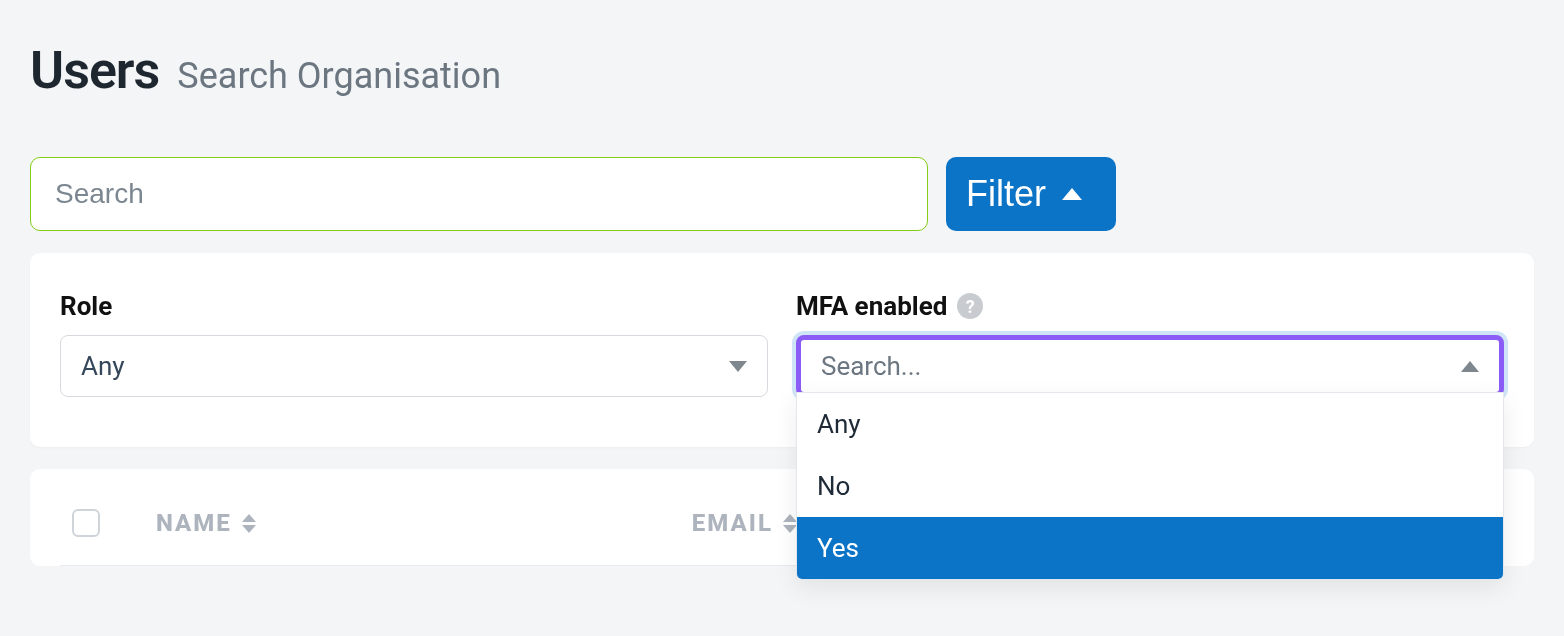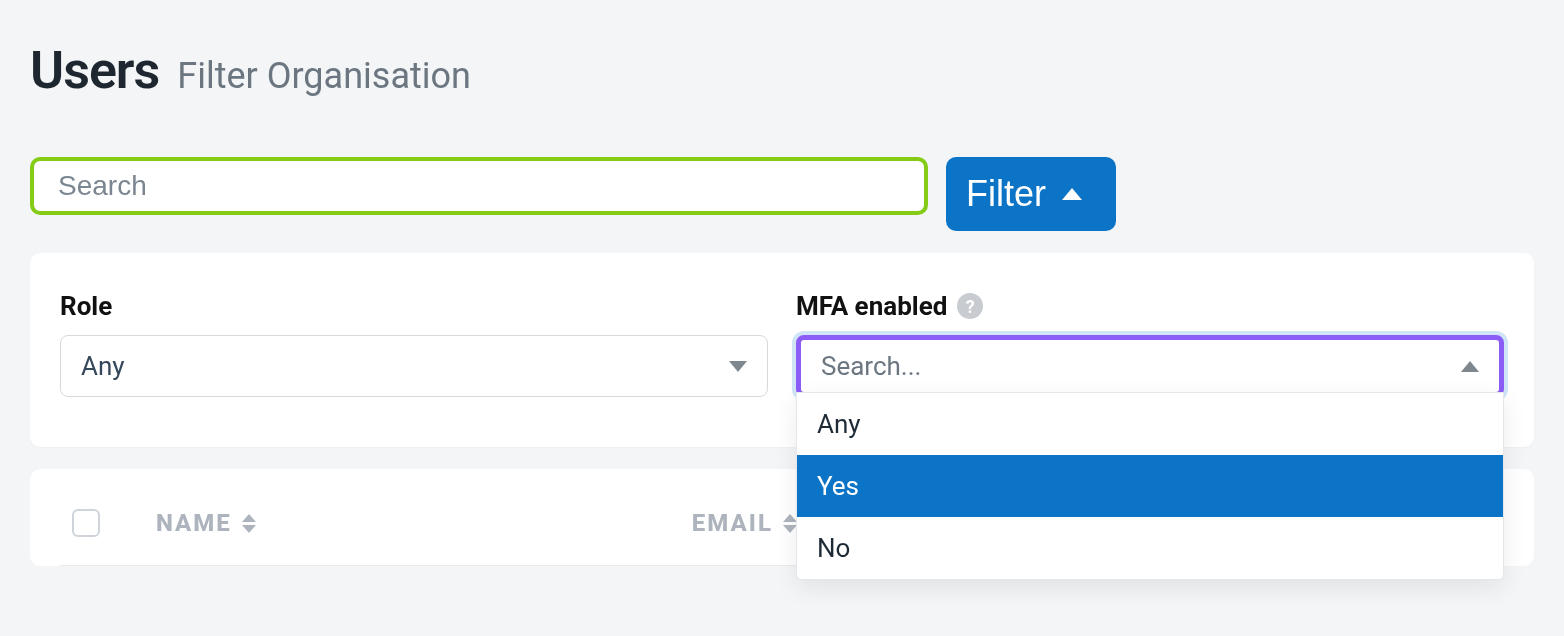--- a/index.html
+++ b/index.html
@@ -32,24 +32,24 @@
     color: #6b7680;
   }
   .search-row {
     display: flex;
     gap: 18px;
     align-items: stretch;
     margin-bottom: 22px;
   }
   .search-input {
     width: 898px;
-    height: 58px;
+    height: 74px;
     font-size: 28px;
     padding: 0 24px;
-    border: 4px solid #84cc16;
+    border: 1px solid #84cc16;
     border-radius: 10px;
     background: #fff;
     color: #1f2a37;
   }
   .search-input::placeholder { color: #7b8691; }
   .filter-btn {
     height: 74px;
     padding: 0 34px 0 20px;
     background: #0b74c7;
     color: #fff;
@@ -217,21 +217,21 @@
     border-top: 8px solid #adb4bd;
   }
 </style>
 </head>
 <body>
 
 <div class="page">
 
   <div class="title-bar">
     <h1>Users</h1>
-    <span class="subtitle">Filter Organisation</span>
+    <span class="subtitle">Search Organisation</span>
   </div>
 
   <div class="search-row">
     <input class="search-input" type="text" placeholder="Search" style="">
     <button class="filter-btn">
       <span>Filter</span>
       <span class="caret-up-white"></span>
     </button>
   </div>
 
@@ -252,22 +252,22 @@
         <span class="filter-label">MFA enabled</span>
         <span class="help-icon">?</span>
       </div>
       <div class="select-box focused">
         <span class="placeholder">Search...</span>
         <span class="caret-up-grey"></span>
       </div>
 
       <div class="dropdown">
         <div class="dropdown-item">Any</div>
+        <div class="dropdown-item">No</div>
         <div class="dropdown-item highlighted">Yes</div>
-        <div class="dropdown-item">No</div>
       </div>
     </div>
 
   </div>
 
   <div class="results-panel">
     <div class="table-header">
       <div class="checkbox"></div>
       <div class="col-head name">
         <span>NAME</span>

